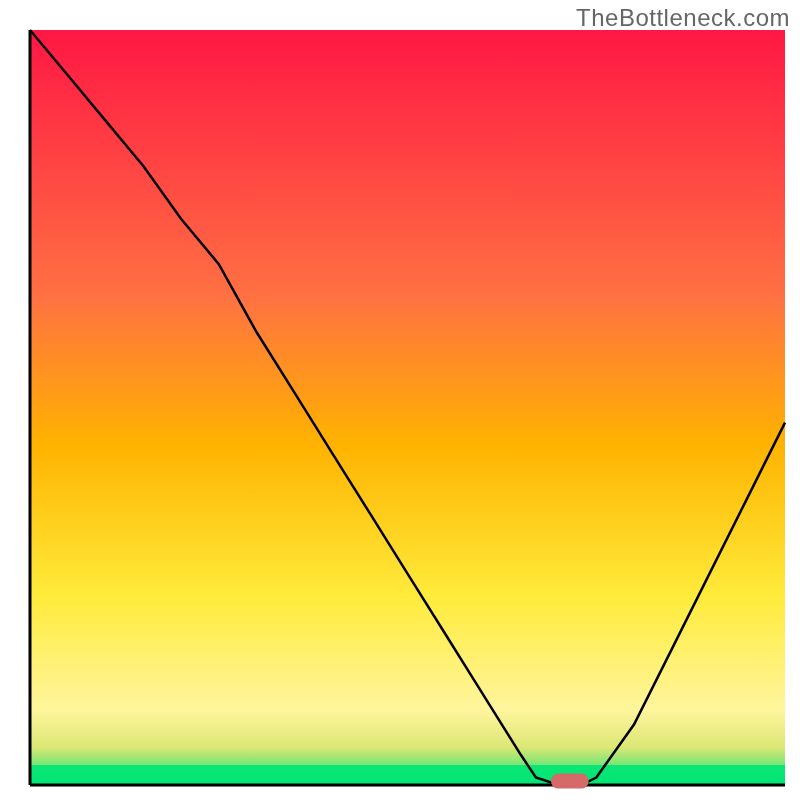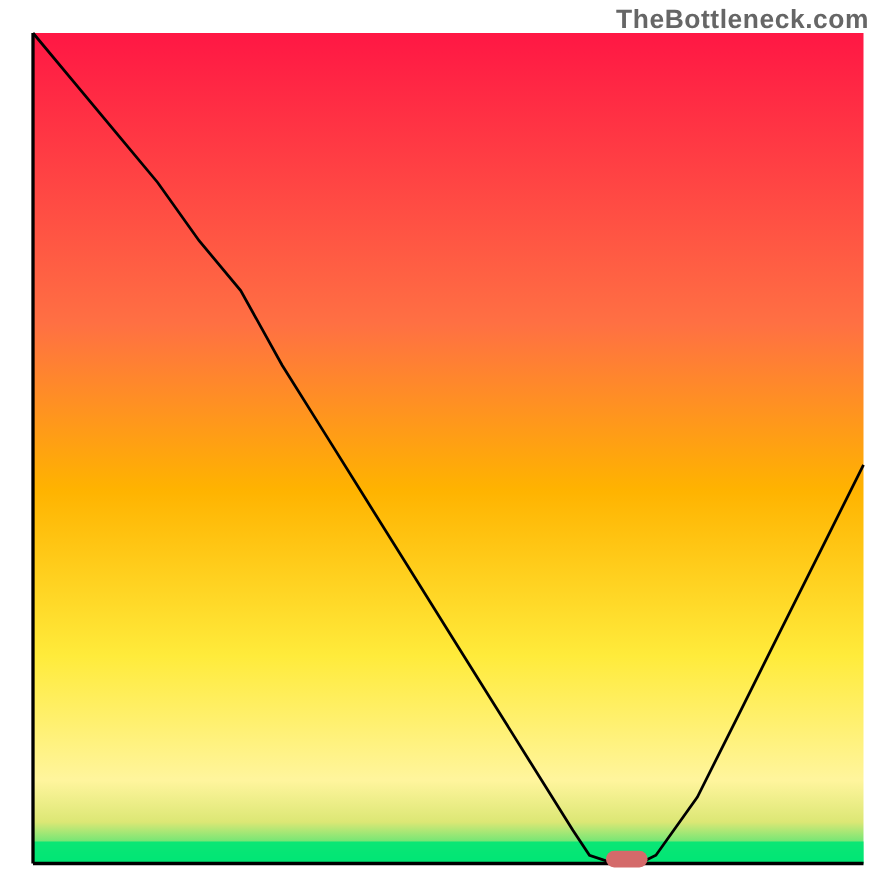--- a/index.html
+++ b/index.html
@@ -1,18 +1,18 @@
 <!DOCTYPE html>
 <html><head>
 <meta charset="utf-8">
 <style>
   * { margin: 0; padding: 0; box-sizing: border-box; }
   body { width: 800px; height: 800px; position: relative; font-family: Arial, sans-serif; overflow: hidden; }
   .chart-container { position: absolute; top: 0; left: 0; width: 800px; height: 800px; }
-  .watermark { position: absolute; top: 4px; right: 10px; font-size: 24px; font-weight: bold; color: #666; letter-spacing: 0.5px; }
+  .watermark { position: absolute; top: 4px; right: 10px; font-size: 24px; font-weight: normal; color: #666; letter-spacing: 0.5px; }
   svg { display: block; }
 </style>
 </head>
 <body>
 
 <div class="chart-container">
   <svg width="800" height="800" viewBox="0 0 800 800">
     <defs>
       <linearGradient id="bg-grad" x1="0" y1="0" x2="0" y2="1">
         <stop id="g-stop-0" offset="0%" stop-color="#ff1744"></stop>

